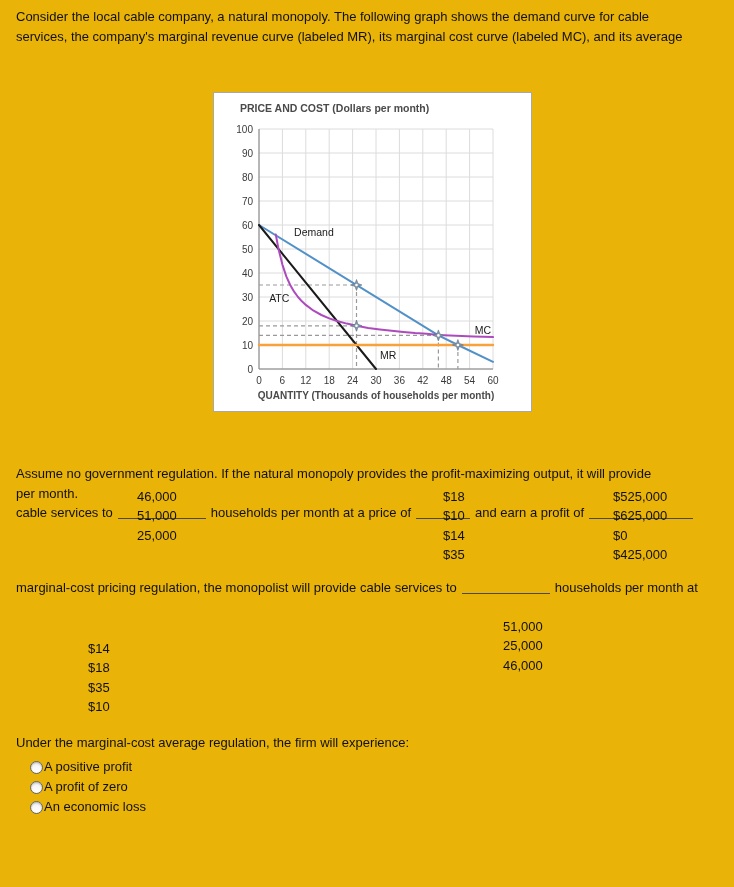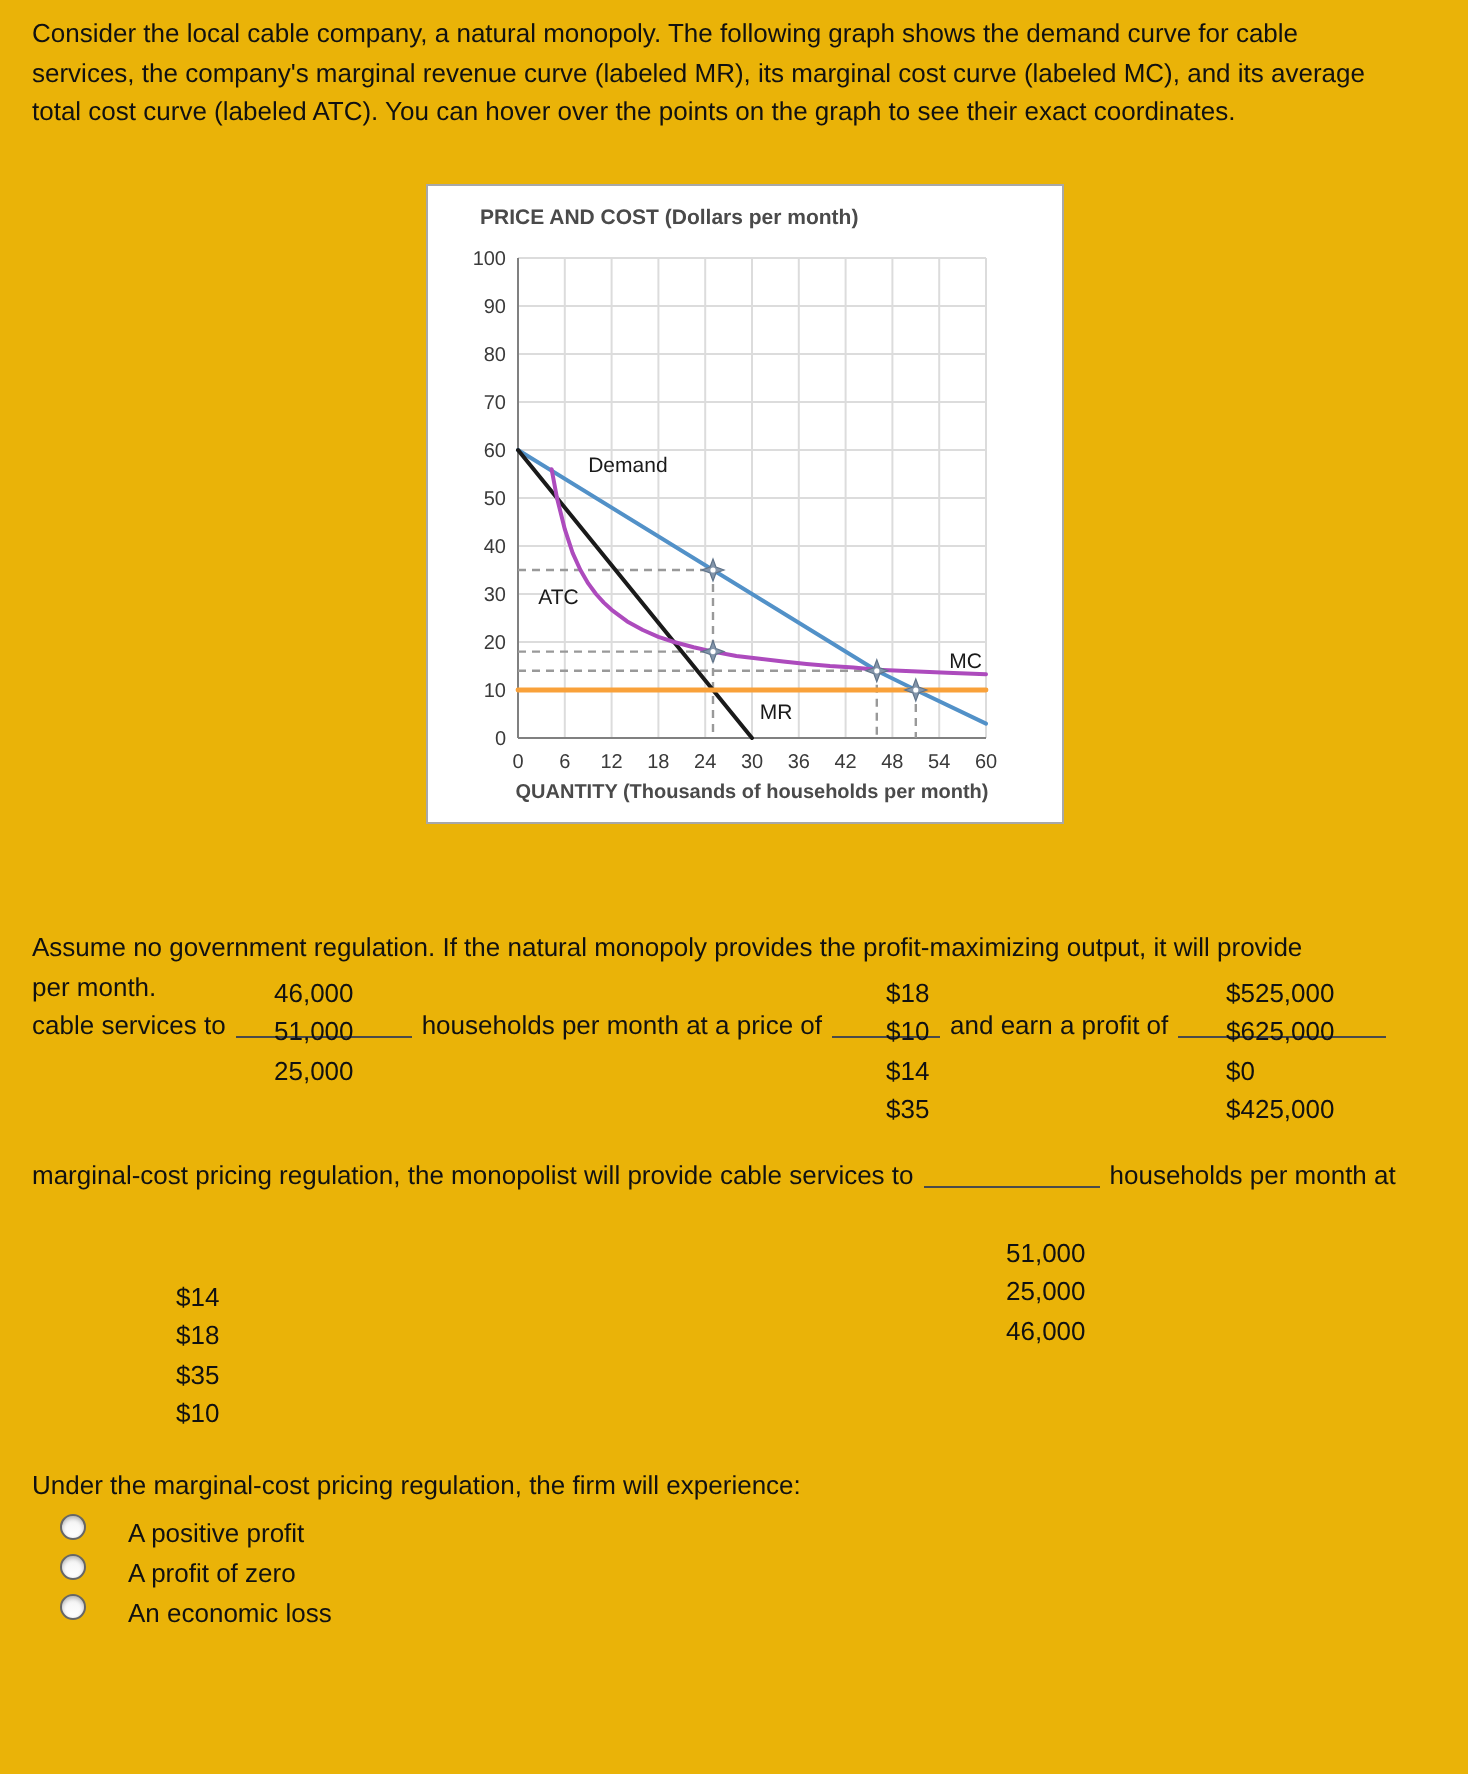--- a/index.html
+++ b/index.html
@@ -3,38 +3,37 @@
 <meta charset="utf-8">
 <style>
   html,body{margin:0;padding:0;background:#ffffff;}
   body{font-family:"Liberation Sans","DejaVu Sans",sans-serif;color:#111;}
   .page{position:relative;width:734px;height:887px;background:#eab308;overflow:hidden;font-size:13px;line-height:19.5px;}
   .abs{position:absolute;}
   .line{white-space:nowrap;}
   .blank{display:inline-block;border-bottom:1px solid #4a4a4a;height:13px;vertical-align:-2px;margin:0 5px;}
   .chart-panel{position:absolute;left:213px;top:92px;width:319px;height:320px;border:1px solid #a8a8a8;box-sizing:border-box;background:#fff;}
   .opts .opt{line-height:19.3px;white-space:nowrap;}
-  .radio-row{display:flex;align-items:flex-start;height:20px;gap:21px;}
+  .radio-row{display:flex;align-items:center;height:20px;gap:1px;}
   .radio{width:11px;height:11px;border:1px solid #666;border-radius:50%;background:linear-gradient(#f2f2f2,#ffffff);box-shadow:inset 0 1px 2px rgba(0,0,0,.28);flex:0 0 auto;}
   svg text{font-family:"Liberation Sans","DejaVu Sans",sans-serif;}
   .tick{font-size:10px;fill:#3a3a3a;}
   .chart-title{font-size:10.5px;font-weight:bold;fill:#4a4a4a;}
   .axis-label{font-size:10px;font-weight:bold;fill:#4a4a4a;}
   .series-label{font-size:10.5px;fill:#1a1a1a;}
 </style>
 </head>
 <body>
 
 <div class="page">
 
   <div class="abs" style="left:16px;top:7px;width:712px">
 
   <div class="line">Consider the local cable company, a natural monopoly. The following graph shows the demand curve for cable</div>
       <div class="line">services, the company's marginal revenue curve (labeled MR), its marginal cost curve (labeled MC), and its average</div>
-      <div class="line">total cost curve (labeled ATC). You can hover over the points on the graph to see their exact coordinates.</div>
     </div>
 
   <div class="chart-panel">
     <svg id="chart" width="317" height="318" viewBox="0 0 317 318">
         <line x1="45" y1="36" x2="45" y2="276" stroke="#dcdcdc"></line>
         <line x1="68.4" y1="36" x2="68.4" y2="276" stroke="#dcdcdc"></line>
         <line x1="91.80000000000001" y1="36" x2="91.80000000000001" y2="276" stroke="#dcdcdc"></line>
         <line x1="115.2" y1="36" x2="115.2" y2="276" stroke="#dcdcdc"></line>
         <line x1="138.60000000000002" y1="36" x2="138.60000000000002" y2="276" stroke="#dcdcdc"></line>
         <line x1="162" y1="36" x2="162" y2="276" stroke="#dcdcdc"></line>
@@ -147,21 +146,21 @@
       <div class="opt">46,000</div>
     </div>
   <div class="abs opts" style="left:88px;top:639px">
 
   <div class="opt">$14</div>
       <div class="opt">$18</div>
       <div class="opt">$35</div>
       <div class="opt">$10</div>
     </div>
 
-  <div class="abs line" style="left:16px;top:733px">Under the marginal-cost pricing regulation, the firm will experience:</div>
+  <div class="abs line" style="left:16px;top:733px">Under the marginal-cost average regulation, the firm will experience:</div>
 
   <div class="abs" style="left:30px;top:757px">
 
       <div class="radio-row">
         <span class="radio"></span>
         <span class="radio-label">A positive profit</span>
       </div>
 
       <div class="radio-row">
         <span class="radio"></span>

